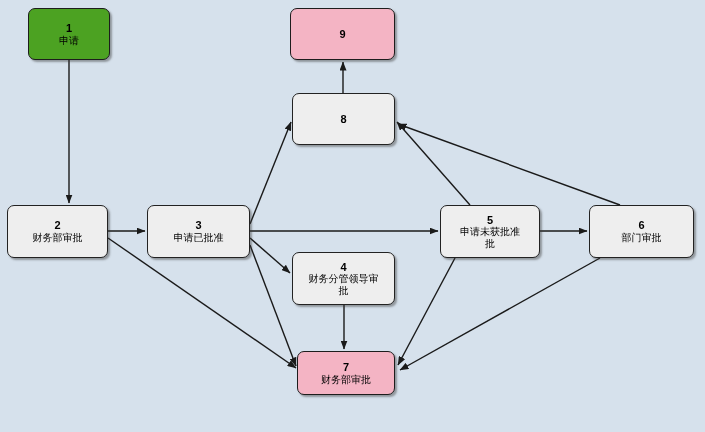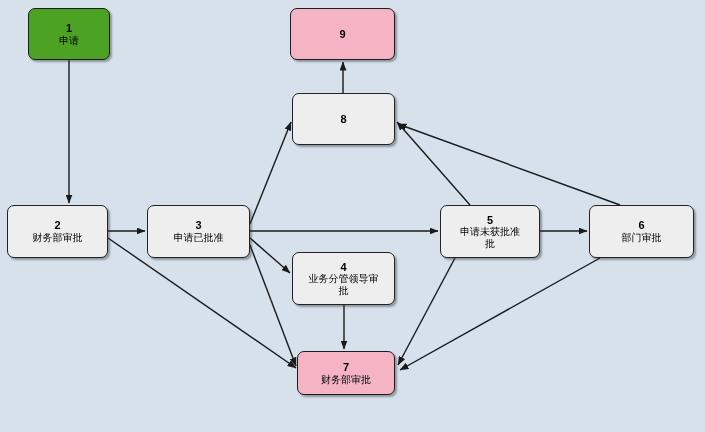--- a/index.html
+++ b/index.html
@@ -105,21 +105,21 @@
       <div class="node" style="left: 7px; top: 205px; width: 101px; height: 53px;">
         <div class="nid">2</div>
         <div class="nlabel">财务部审批</div>
       </div>
       <div class="node" style="left: 147px; top: 205px; width: 103px; height: 53px;">
         <div class="nid">3</div>
         <div class="nlabel">申请已批准</div>
       </div>
       <div class="node" style="left: 292px; top: 252px; width: 103px; height: 53px;">
         <div class="nid">4</div>
-        <div class="nlabel">业务分管领导审
+        <div class="nlabel">财务分管领导审
 批</div>
       </div>
       <div class="node" style="left: 440px; top: 205px; width: 100px; height: 53px;">
         <div class="nid">5</div>
         <div class="nlabel">申请未获批准
 批</div>
       </div>
       <div class="node" style="left: 589px; top: 205px; width: 105px; height: 53px;">
         <div class="nid">6</div>
         <div class="nlabel">部门审批</div>

